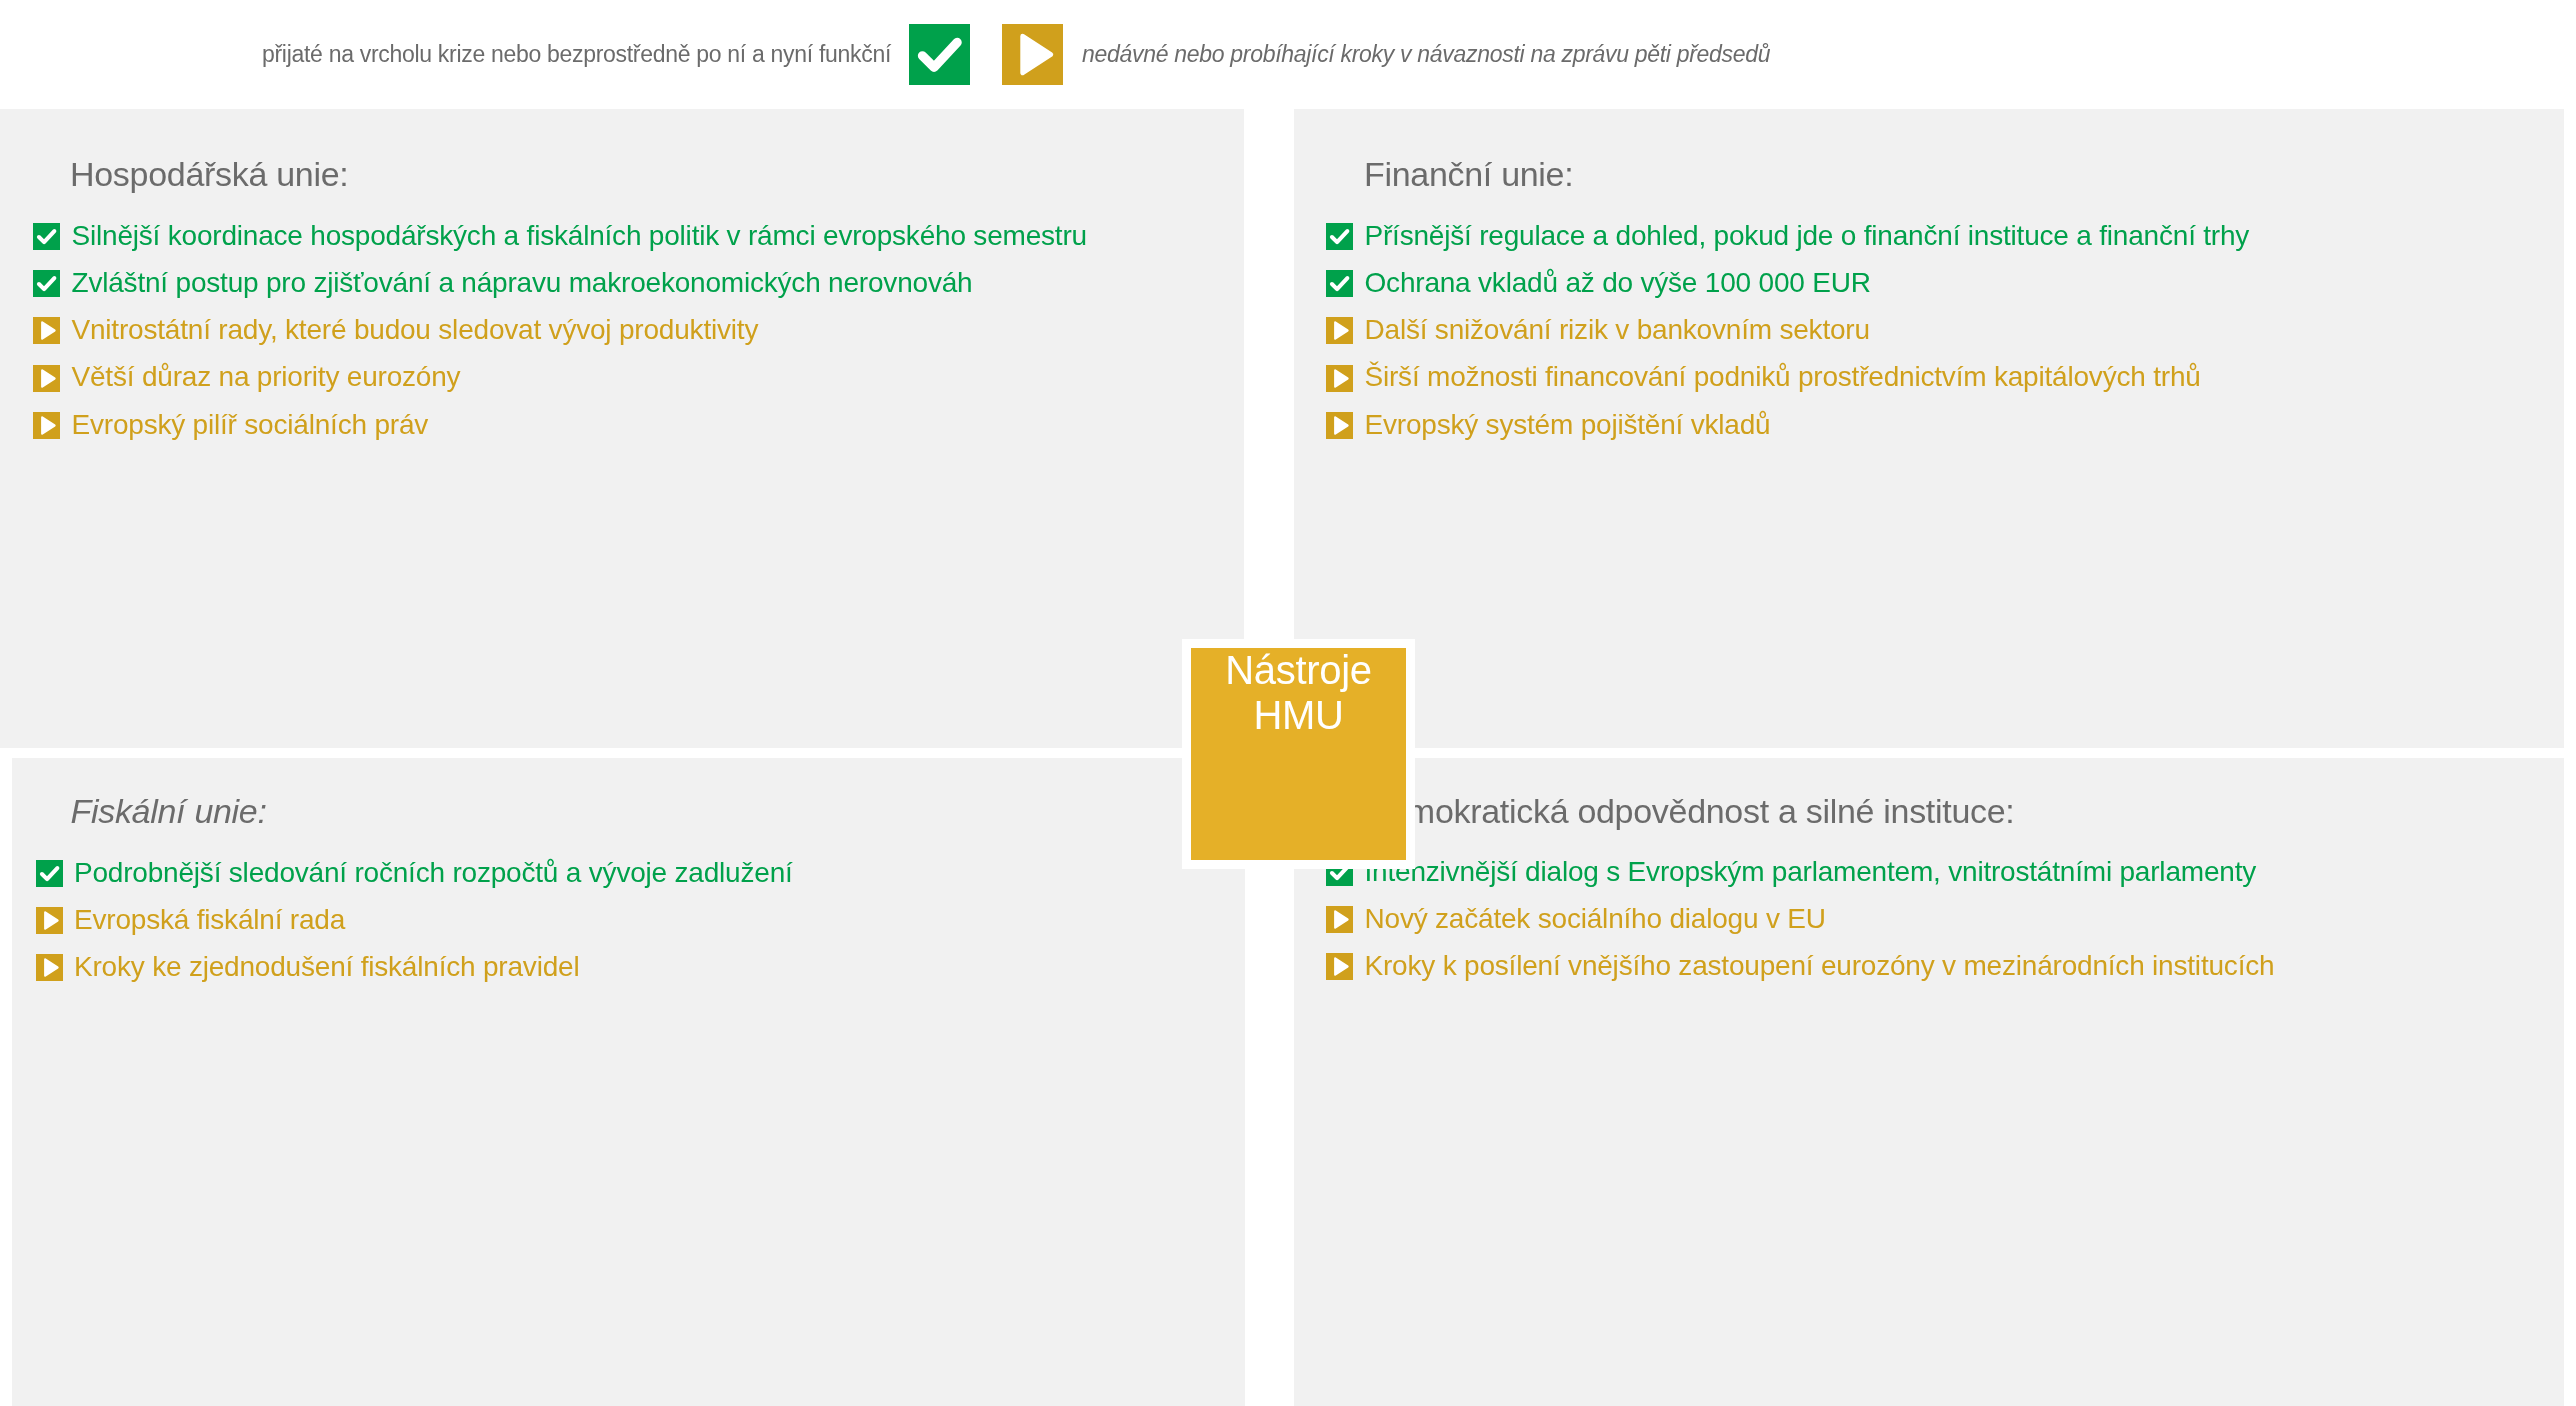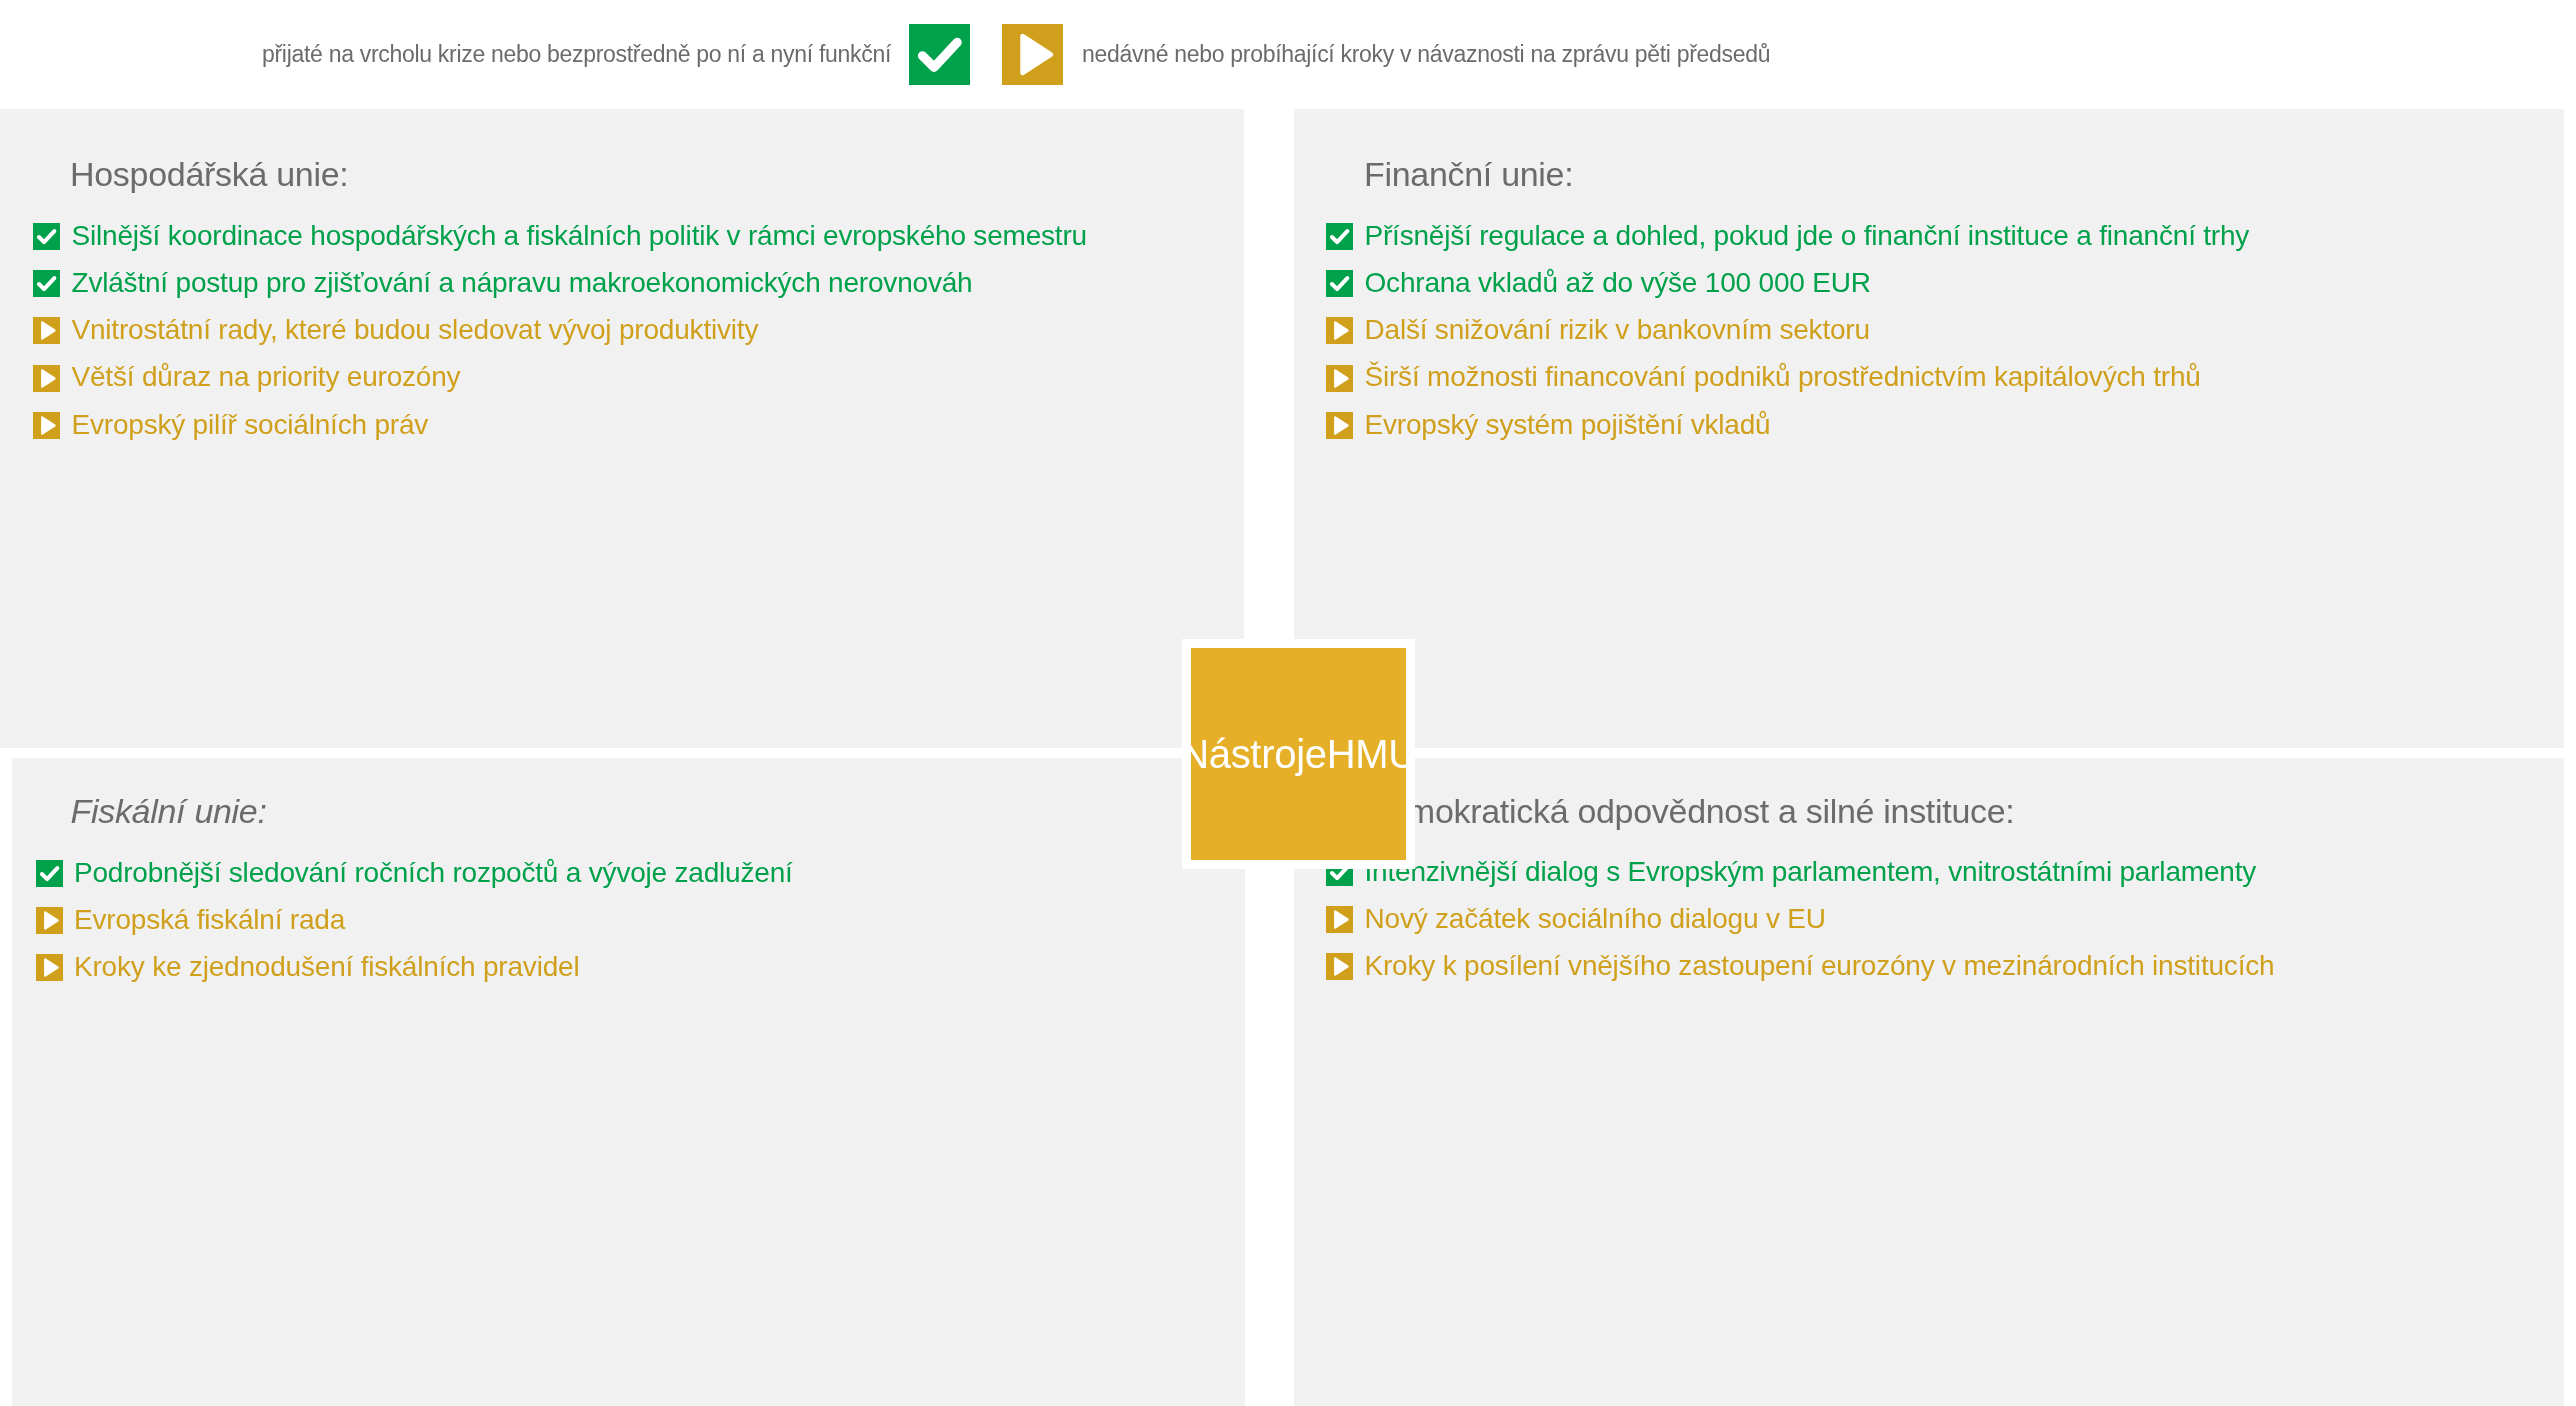--- a/index.html
+++ b/index.html
@@ -33,21 +33,21 @@
   .legend-item.first { margin-left: 262px; }
   .legend-item.second { margin-left: 32px; }
 
   .legend-label {
     font-size: 23px;
     color: #6b6b6b;
     letter-spacing: -0.3px;
     white-space: nowrap;
   }
   .legend-label.left { margin-right: 18px; }
-  .legend-label.right { margin-left: 19px; }
+  .legend-label.right { margin-left: 19px; font-style: italic; }
 
   .badge-icon {
     width: 61px;
     height: 61px;
     flex: 0 0 auto;
     display: block;
   }
 
   
   .panel {
@@ -110,23 +110,22 @@
   #center-badge {
     position: absolute;
     left: 1182px;
     top: 639px;
     width: 233px;
     height: 230px;
     background: #E5B028;
     border: 9px solid #ffffff;
     box-sizing: border-box;
     display: flex;
-    flex-direction: row;
+    flex-direction: column;
     align-items: center;
-    justify-content: center;
     z-index: 5;
   }
   #center-badge .line {
     color: #ffffff;
     font-size: 40px;
     line-height: 1.12;
     letter-spacing: -0.3px;
     text-align: center;
     white-space: nowrap;
   }

